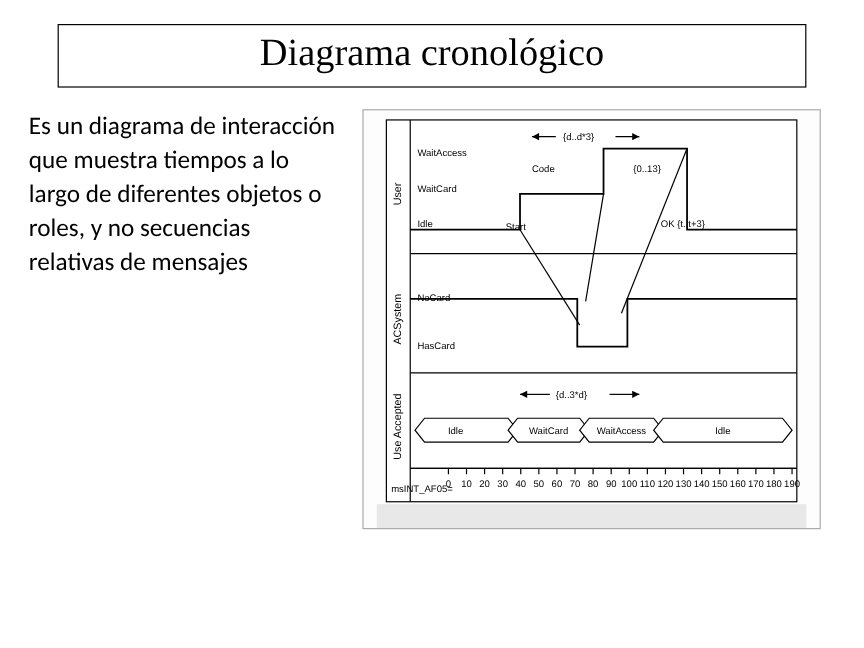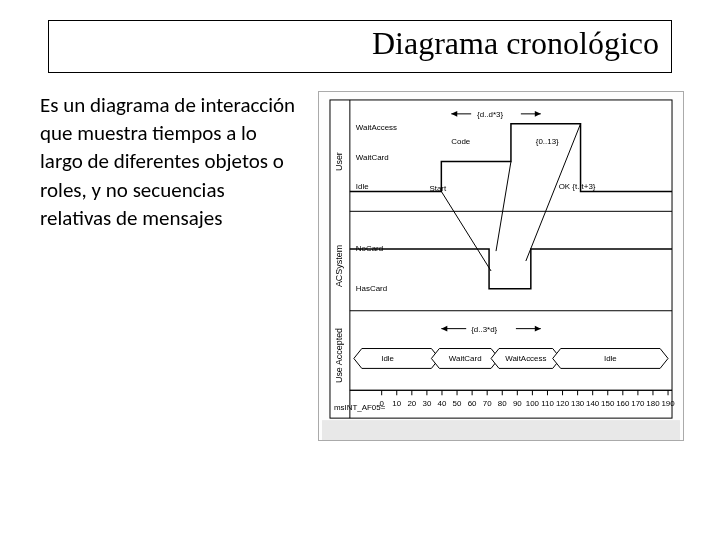--- a/index.html
+++ b/index.html
@@ -7,26 +7,26 @@
     width: 720px; height: 540px;
     background: #fff;
     font-family: "Times New Roman", Times, serif;
     color: #000;
     position: relative;
   }
   .title-box {
     margin: 20px 48px 18px 48px;
     border: 1px solid #000;
     padding: 4px 12px 10px 12px;
-    text-align: right;
+    text-align: center;
   }
   .title-line { font-size: 32px; line-height: 1.15; }
   .content {
     display: flex;
-    padding: 0 36px 0 40px;
+    padding: 0 36px 0 24px;
     gap: 18px;
   }
   .desc {
     flex: 0 0 260px;
     font-family: Calibri, Arial, sans-serif;
     font-size: 21px;
     line-height: 1.35;
   }
   .figure {
     flex: 1;

